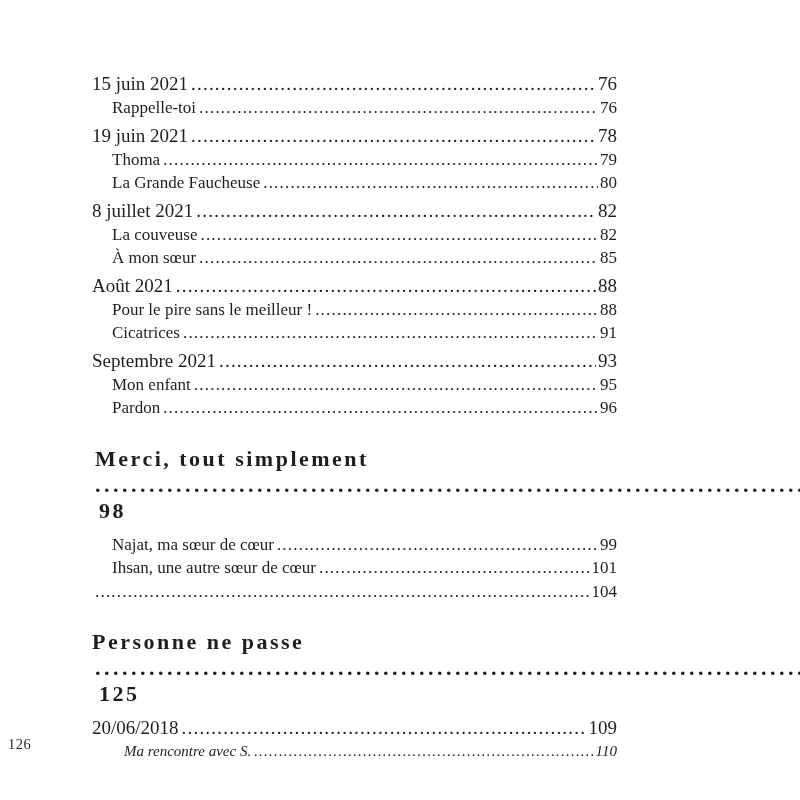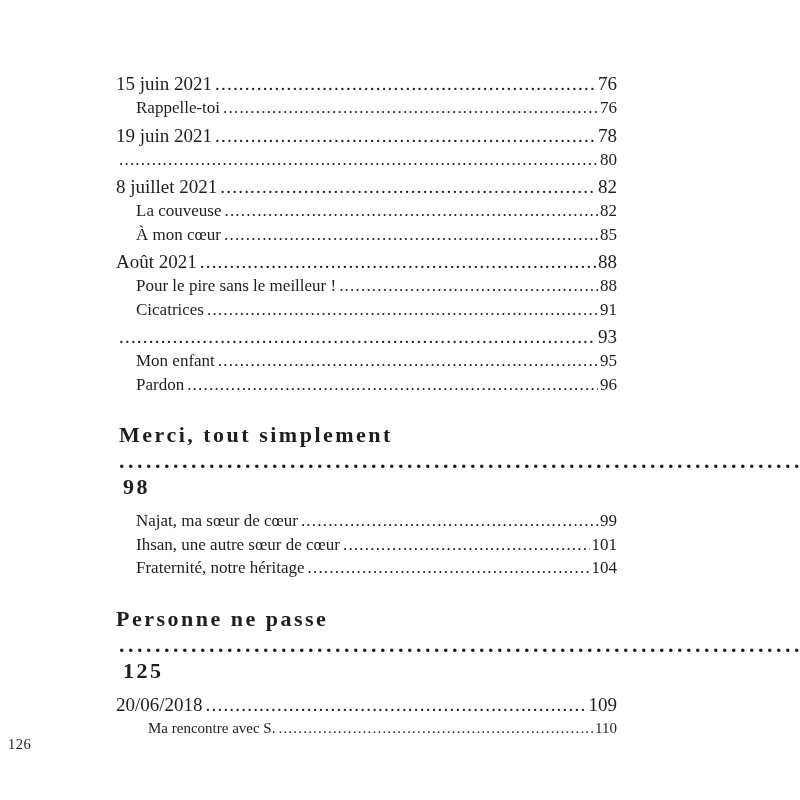--- a/index.html
+++ b/index.html
@@ -10,21 +10,21 @@
   html, body {
     width: 800px; height: 800px;
     background: var(--paper);
     color: var(--ink);
     font-family: "Liberation Serif", "DejaVu Serif", serif;
     overflow: hidden;
   }
   .book-page {
     position: relative;
     width: 800px; height: 800px;
-    padding: 68px 183px 0 116px;
+    padding: 68px 183px 0 92px;
     background: var(--paper);
   }
   .toc { width: 100%; }
 
   .toc-entry { width: 100%; }
 
   .toc-row {
     display: flex;
     align-items: baseline;
     width: 100%;
@@ -46,21 +46,21 @@
   .toc-entry.chapter { font-size: 19px; margin-top: 4px; }
   .toc-entry.chapter .toc-row { line-height: 24px; }
 
   
   .toc-entry.section { font-size: 17px; }
   .toc-entry.section .toc-row { line-height: 23.5px; }
   .toc-entry.section .toc-title { padding-left: 20px; }
 
   
   .toc-entry.section-small { font-size: 15px; }
-  .toc-entry.section-small .toc-row { line-height: 22px; }
+  .toc-entry.section-small .toc-row { line-height: 22px; font-style: italic; }
   .toc-entry.section-small .toc-title { padding-left: 32px; }
 
   
   .toc-entry.part {
     font-size: 22px;
     font-weight: bold;
     letter-spacing: 2.5px;
     margin-top: 26px;
     margin-bottom: 9px;
   }
@@ -99,41 +99,49 @@
       </div>
       <div class="toc-entry chapter">
         <div class="toc-row">
           <span class="toc-title">19 juin 2021</span>
           <span class="toc-dots"></span>
           <span class="toc-page">78</span>
         </div>
       </div>
       <div class="toc-entry section">
         <div class="toc-row">
+          <span class="toc-title">Thoma</span>
+          <span class="toc-dots"></span>
+          <span class="toc-page">79</span>
+        </div>
+      </div>
+      <div class="toc-entry section">
+        <div class="toc-row">
+          <span class="toc-title">La Grande Faucheuse</span>
           <span class="toc-dots"></span>
           <span class="toc-page">80</span>
         </div>
       </div>
       <div class="toc-entry chapter">
         <div class="toc-row">
           <span class="toc-title">8 juillet 2021</span>
           <span class="toc-dots"></span>
           <span class="toc-page">82</span>
         </div>
       </div>
       <div class="toc-entry section">
         <div class="toc-row">
           <span class="toc-title">La couveuse</span>
           <span class="toc-dots"></span>
           <span class="toc-page">82</span>
         </div>
       </div>
       <div class="toc-entry section">
         <div class="toc-row">
-          <span class="toc-title">À mon cœur</span>
+          <span class="toc-title">À mon sœur</span>
           <span class="toc-dots"></span>
           <span class="toc-page">85</span>
         </div>
       </div>
       <div class="toc-entry chapter">
         <div class="toc-row">
           <span class="toc-title">Août 2021</span>
           <span class="toc-dots"></span>
           <span class="toc-page">88</span>
         </div>
@@ -147,20 +155,21 @@
       </div>
       <div class="toc-entry section">
         <div class="toc-row">
           <span class="toc-title">Cicatrices</span>
           <span class="toc-dots"></span>
           <span class="toc-page">91</span>
         </div>
       </div>
       <div class="toc-entry chapter">
         <div class="toc-row">
+          <span class="toc-title">Septembre 2021</span>
           <span class="toc-dots"></span>
           <span class="toc-page">93</span>
         </div>
       </div>
       <div class="toc-entry section">
         <div class="toc-row">
           <span class="toc-title">Mon enfant</span>
           <span class="toc-dots"></span>
           <span class="toc-page">95</span>
         </div>
@@ -188,21 +197,20 @@
       </div>
       <div class="toc-entry section">
         <div class="toc-row">
           <span class="toc-title">Ihsan, une autre sœur de cœur</span>
           <span class="toc-dots"></span>
           <span class="toc-page">101</span>
         </div>
       </div>
       <div class="toc-entry section">
         <div class="toc-row">
-          <span class="toc-title">Fraternité, notre héritage</span>
           <span class="toc-dots"></span>
           <span class="toc-page">104</span>
         </div>
       </div>
       <div class="toc-entry part">
         <div class="toc-line">Personne ne passe</div>
         <div class="toc-row">
           <span class="toc-dots"></span>
           <span class="toc-page">125</span>
         </div>

